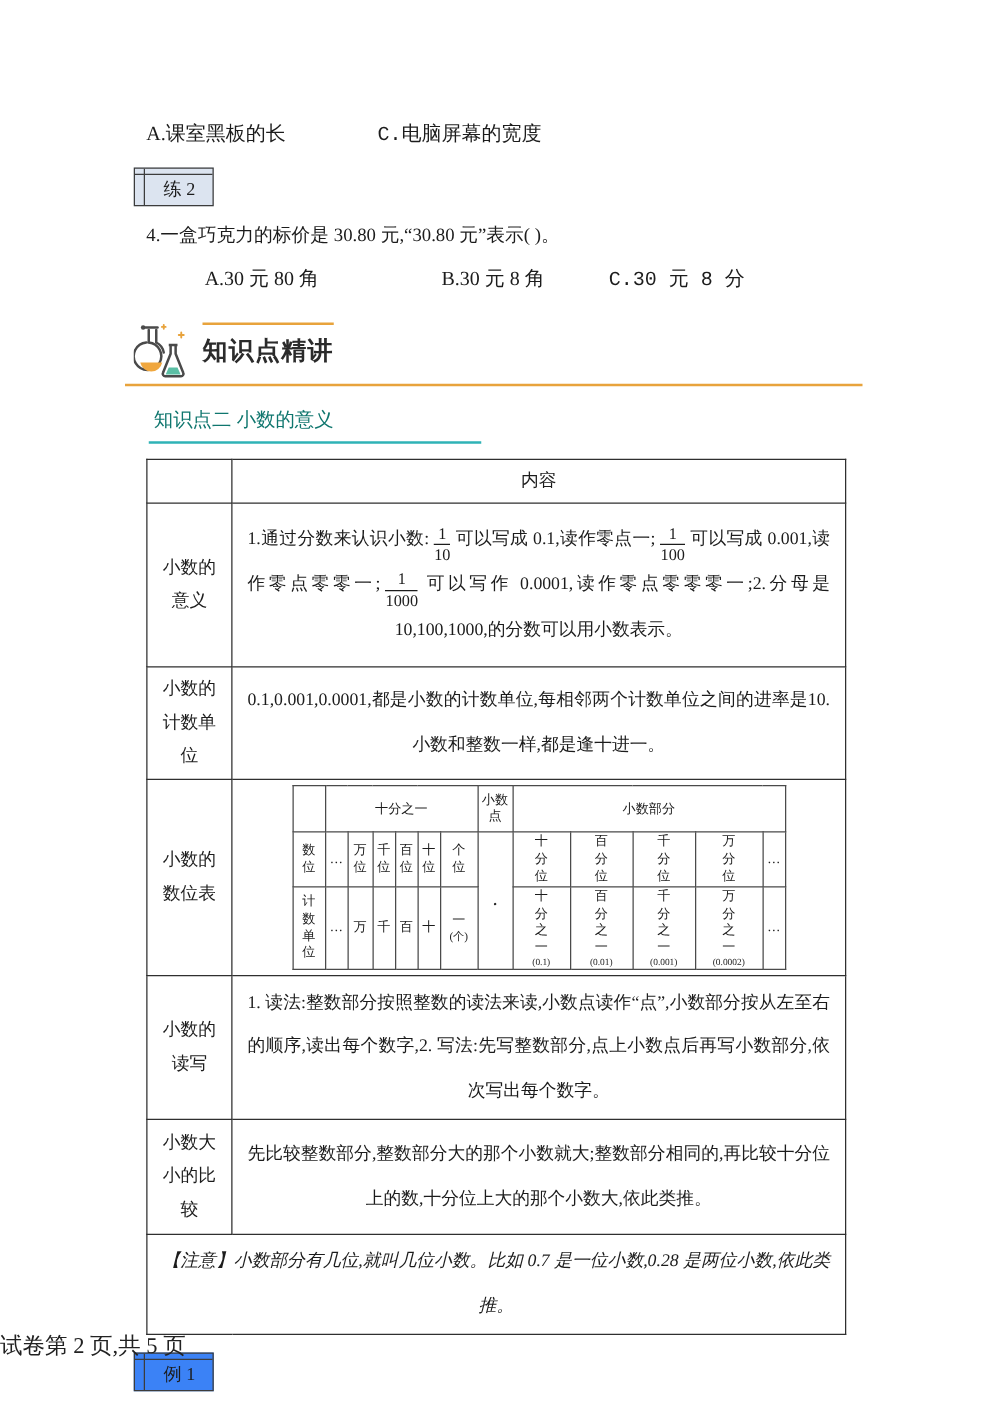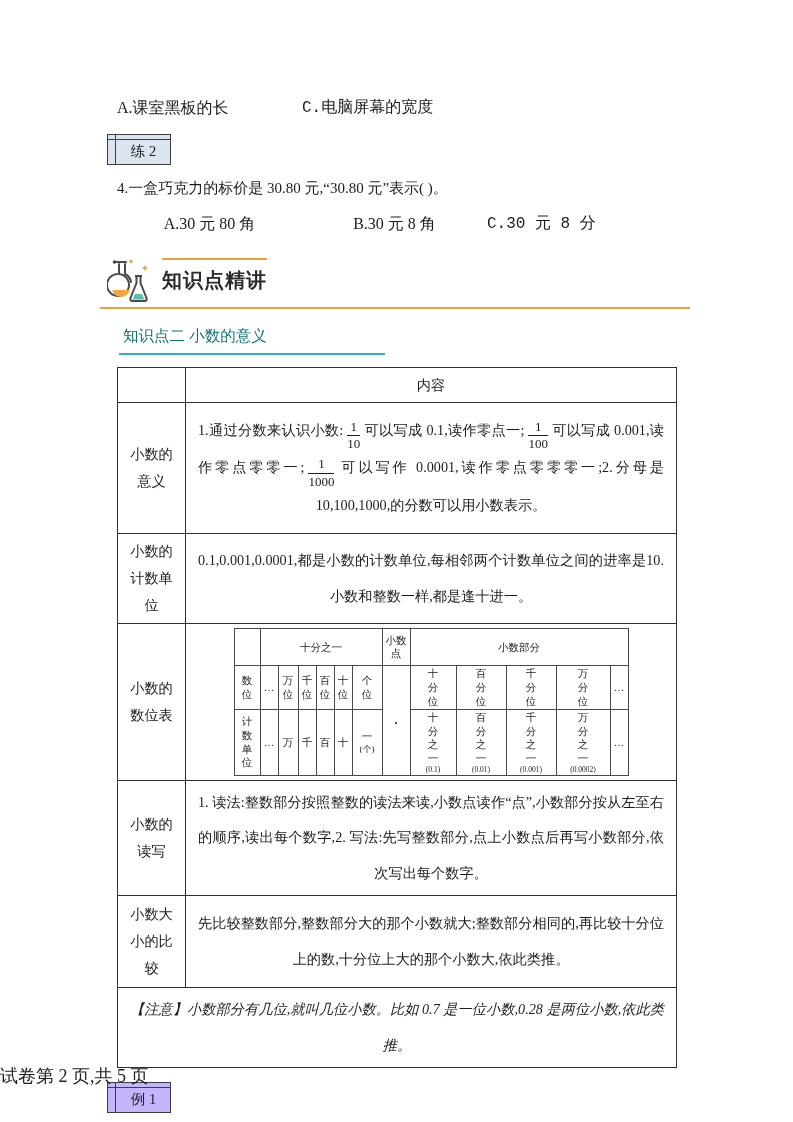--- a/index.html
+++ b/index.html
@@ -19,21 +19,21 @@
   
   .tag {
     position:relative; width:64px; height:31px; margin-left:-10px;
     border:1.5px solid #3c3c3c; box-sizing:border-box;
     display:flex; align-items:center; justify-content:center;
     font-size:14.5px; padding-left:9px; padding-top:4px;
   }
   .tag::before { content:""; position:absolute; left:7px; top:0; bottom:0; width:1px; background:#3c3c3c; }
   .tag::after  { content:""; position:absolute; left:0; right:0; top:4px; height:1px; background:#3c3c3c; }
   .tag.practice { background:#dce4f0; margin-top:15px; }
-  .tag.example  { background:#c4b5fd; margin-top:14px; }
+  .tag.example  { background:#3b82f6; margin-top:14px; }
 
   .question { margin:14px 0 0 0; font-size:15px; }
   .opts.row2 { margin-top:15px;text-align:center; }
 
   
   .section-head { position:relative; margin-top:19px; height:54px; }
   .flask-icon { position:absolute; left:-10px; top:3px; }
   .section-title {
     position:absolute; left:45px; top:12px;
     font-family:"Liberation Sans","DejaVu Sans",sans-serif;

